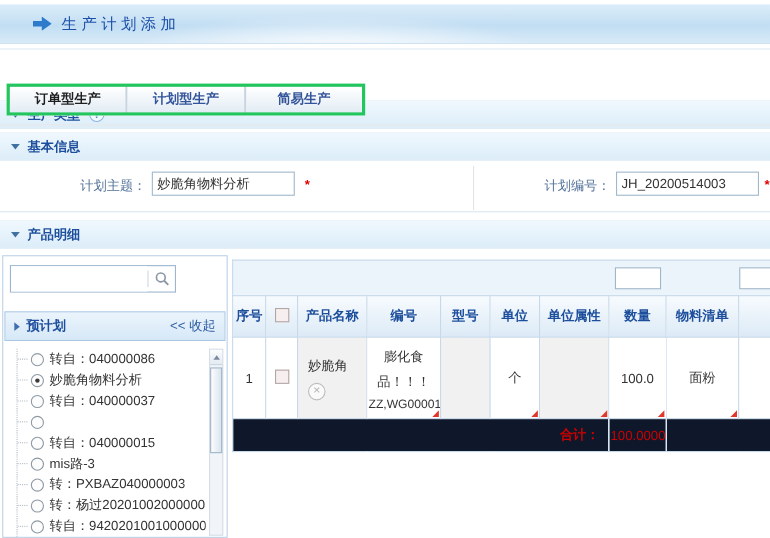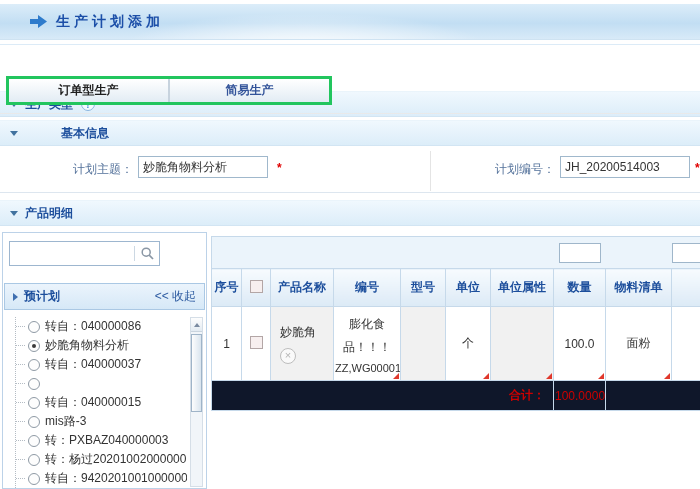--- a/index.html
+++ b/index.html
@@ -14,21 +14,21 @@
   
   .title-bar {
     position:absolute; left:0; top:4px; width:700px; height:36px;
     background:
       radial-gradient(ellipse 300px 60px at 305px 46px, rgba(255,255,255,.95), rgba(255,255,255,0) 62%),
       linear-gradient(to bottom,#dcedf9 0%,#c2def3 55%,#d8eaf8 100%);
     border-bottom:1px solid #cfe3f2;
     display:flex; align-items:center; padding-left:30px;
   }
   .title-bar .arrow-icon { display:inline-block; margin-right:9px; line-height:0; }
-  .page-title { color:#1c4fa8; font-weight:bold; font-size:14px; letter-spacing:4px; }
+  .page-title { color:#1c4fa8; font-weight:normal; font-size:14px; letter-spacing:4px; }
   .title-hairline { position:absolute; left:0; top:44px; width:700px; border-top:1px solid #dcebf7; }
 
   
   .band {
     position:absolute; left:0; width:700px; height:26px;
     background:linear-gradient(to bottom,#f0f8fe,#dcedf9);
     border-top:1px solid #eaf4fb; border-bottom:1px solid #d2e5f3;
     display:flex; align-items:center; padding-left:10px;
     color:#1c4e9c; font-weight:bold;
   }
@@ -182,26 +182,29 @@
     <span class="tri-down"></span>
     <span>生产类型</span>
     <span class="help-icon">?</span>
   </div>
 
   <div class="tabs-annotation">
     <div class="tab active">
       <span>订单型生产</span>
     </div>
     <div class="tab">
+      <span>计划型生产</span>
+    </div>
+    <div class="tab">
       <span>简易生产</span>
     </div>
   </div>
   <div class="divider"></div>
 
-  <div class="band" style="top:120px;gap:36px;">
+  <div class="band" style="top:120px;">
     <span class="tri-down"></span>
     <span>基本信息</span>
   </div>
 
   <div class="form-row">
     <span class="form-label lbl-subject">计划主题：</span>
     <input class="form-input inp-subject" value="妙脆角物料分析" style="">
     <span class="req req-subject">*</span>
     <span class="form-vsep"></span>
     <span class="form-label lbl-number">计划编号：</span>

